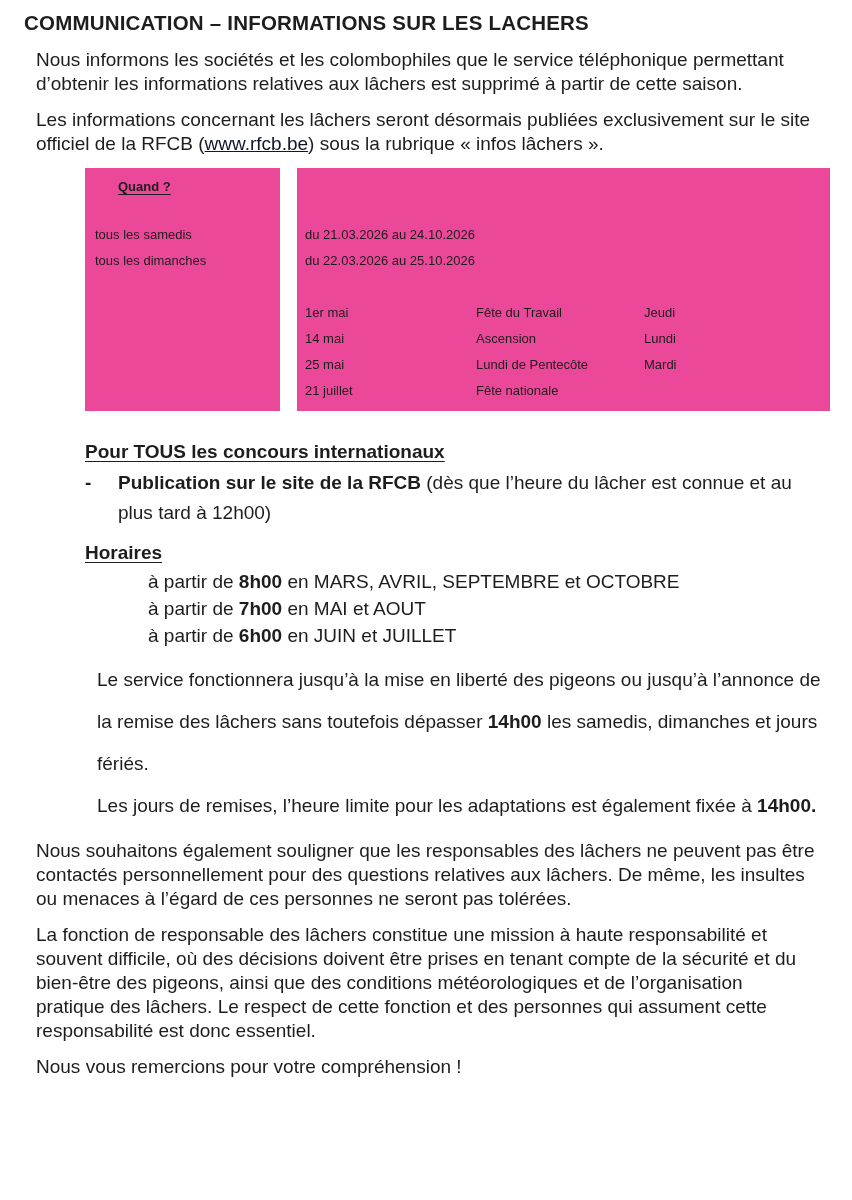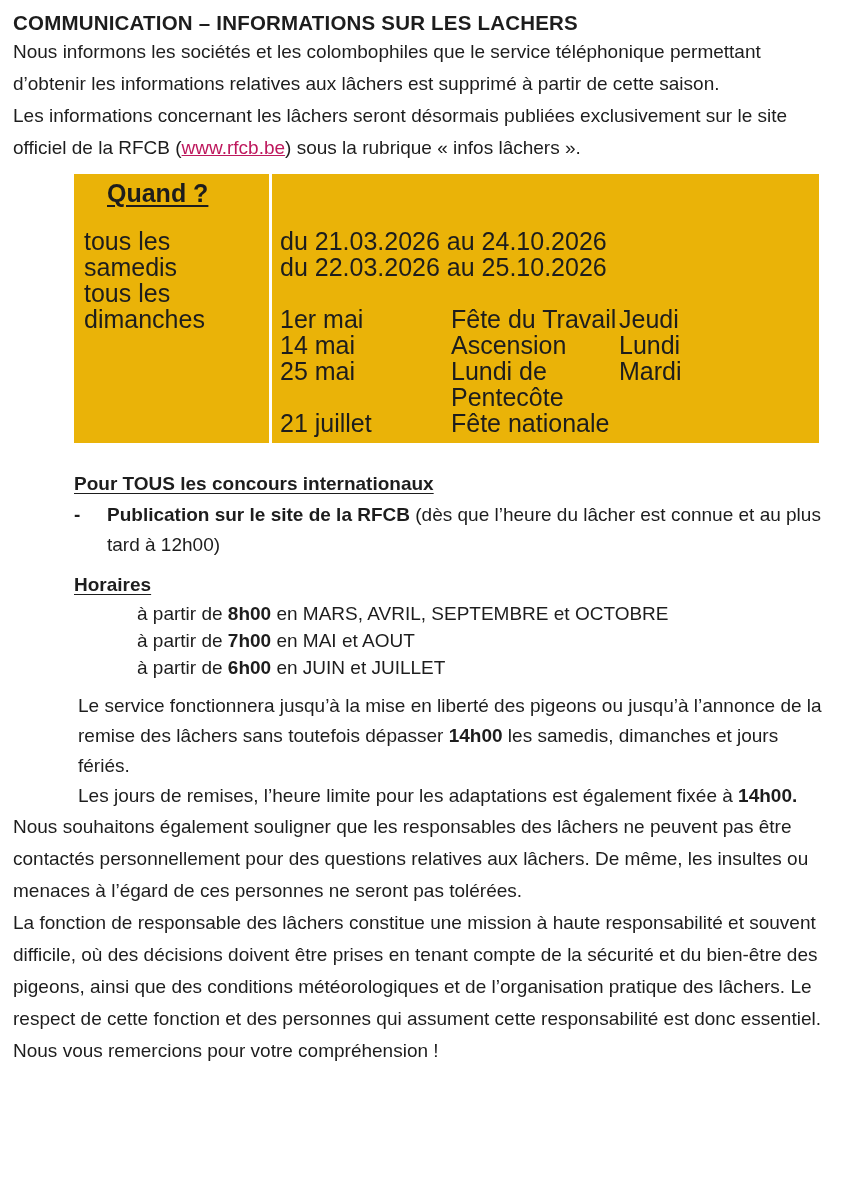--- a/index.html
+++ b/index.html
@@ -1,51 +1,51 @@
 <!DOCTYPE html>
 <html lang="fr"><head>
 <meta charset="utf-8">
 <style>
   html,body{margin:0;padding:0;background:#ffffff;}
   .page{
     width:852px;height:1200px;overflow:hidden;box-sizing:border-box;
     background:#ffffff;color:#1d1d1d;
-    padding:10px 24px 0 13px;
+    padding:10px 24px 0 24px;
     font-family:"Liberation Sans","DejaVu Sans",sans-serif;
     font-size:19px;
   }
   h1.title{
     font-size:20.5px;font-weight:700;margin:0;line-height:26px;letter-spacing:.2px;
   }
-  p.body-p{margin:0;line-height:32px;}
+  p.body-p{margin:12px;line-height:24px;}
   .mt-p1{margin-top:18px;}
   .mt-p2{margin-top:14px;}
-  a.link{color:#be185d;text-decoration:underline;cursor:pointer;}
+  a.link{color:#0f172a;text-decoration:underline;cursor:pointer;}
   
   .sched{display:flex;margin:10px 0 0 61px;width:745px;}
-  .cell{background:#eab308;box-sizing:border-box;font-size:25px;line-height:26px;}
+  .cell{background:#ec4899;box-sizing:border-box;font-size:13px;line-height:26px;}
   .cell-left{width:195px;padding:6px 0 7px 10px;}
-  .cell-right{flex:1;margin-left:3px;padding:6px 0 7px 8px;}
+  .cell-right{flex:1;margin-left:17px;padding:6px 0 7px 8px;}
   .quand{margin-left:23px;font-weight:700;text-decoration:underline;text-underline-offset:3px;}
   .sp-22{height:22px;} .sp-48{height:48px;} .sp-26{height:26px;}
   .trow b{font-weight:400;}
   .holiday-grid{display:grid;grid-template-columns:171px 168px 1fr;}
   
   .indent1{margin-left:61px;}
   .sec-header{
     font-weight:700;text-decoration:underline;text-underline-offset:3px;
     line-height:26px;margin:0;
   }
   .mt-int{margin-top:28px;}
   .mt-hor{margin-top:12px;}
   .bullet-row{display:flex;margin-top:3px;line-height:30px;}
   .bullet-marker{width:33px;font-weight:700;flex:none;}
   .bullet-text{flex:1;}
   .horaires{margin:2px 0 0 63px;line-height:27px;}
-  .service{margin:10px 0 0 4px;line-height:30px;}
+  .service{margin:10px 0 0 12px;line-height:42px;}
   
   .mt-c1{margin-top:20px;} .mt-c2{margin-top:10px;} .mt-c3{margin-top:5px;} .mt-c4{margin-top:5px;}
   b{font-weight:700;}
 </style>
 </head>
 <body>
 
 <div class="page">
 
   <h1 class="title">COMMUNICATION – INFORMATIONS SUR LES LACHERS</h1>

